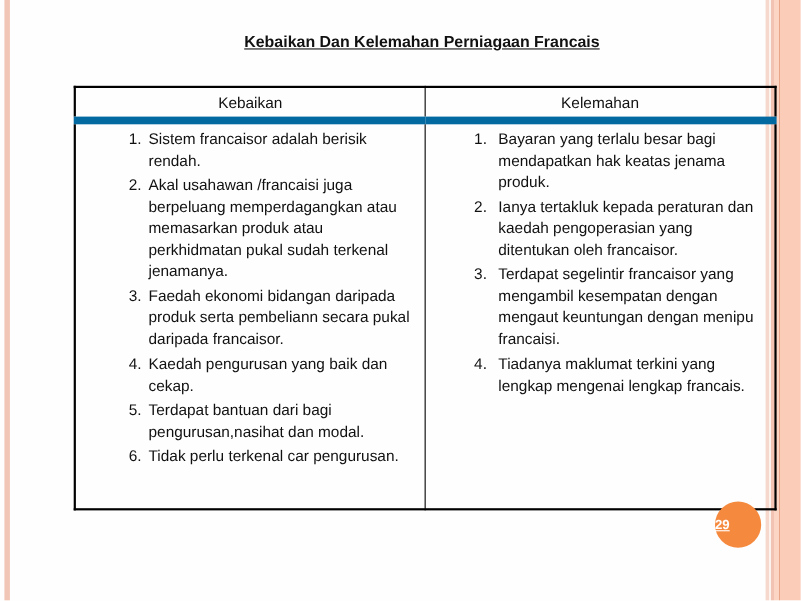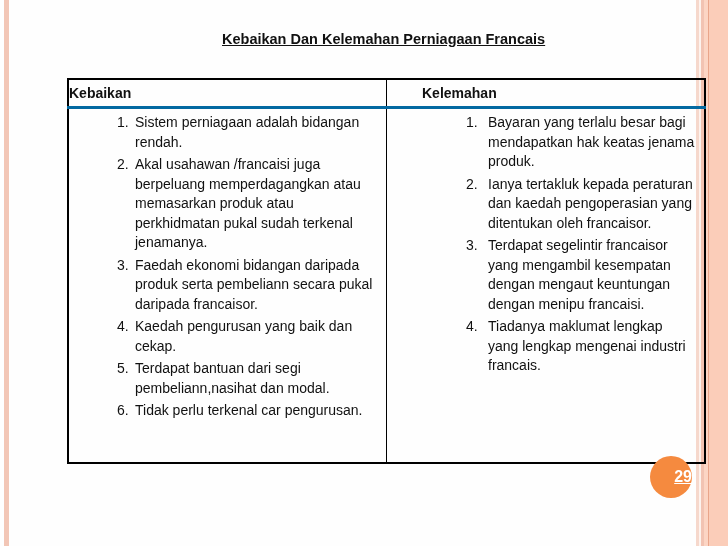--- a/index.html
+++ b/index.html
@@ -28,38 +28,38 @@
       left: 222px; font-size: 14.5px; font-weight: bold;
       text-decoration: underline; white-space: nowrap;
     }
     table.comp {
       position: absolute; left: 67px; top: 78px;
       width: 639px; height: 386px;
       border-collapse: collapse;
       border: 2px solid #000;
     }
     table.comp th {
-      height: 26px; font-size: 14px; font-weight: bold; text-align: left;
-      border-bottom: 3px solid #0369a1; padding: 0;
+      height: 26px; font-size: 14px; font-weight: normal; text-align: center;
+      border-bottom: 7px solid #0369a1; padding: 0;
     }
-    table.comp th + th, table.comp td + td { border-left: 1px solid #000; padding-left: 35px; }
+    table.comp th + th, table.comp td + td { border-left: 1px solid #000; }
     table.comp td { vertical-align: top; padding: 0; width: 50%; }
     ol {
       margin: 0; list-style: none; padding: 0;
       font-size: 14px; line-height: 19.5px;
     }
     ol li { position: relative; margin-bottom: 3px; }
     .col-left ol { padding: 4px 8px 0 66px; }
     .col-right ol { padding: 4px 8px 0 66px; }
     .num { position: absolute; left: -18px; top: 0; }
     .col-right .num { left: -22px; }
     .page-badge {
       position: absolute; left: 650px; top: 456px; width: 42px; height: 42px;
       border-radius: 50%; background: #f58a3f; color: #fff;
-      font-size: 16px; font-weight: bold; text-align: right; line-height: 42px; text-decoration: underline;
+      font-size: 12px; font-weight: bold; text-align: left; line-height: 42px; text-decoration: underline;
     }
   </style>
 </head>
 <body>
 
 <div class="left-stripe"></div>
 <div class="right-deco"></div>
 
 <div class="title">Kebaikan Dan Kelemahan Perniagaan Francais</div>
 
@@ -67,33 +67,33 @@
   <thead>
     <tr>
       <th>Kebaikan</th>
       <th>Kelemahan</th>
     </tr>
   </thead>
   <tbody>
     <tr>
       <td class="col-left">
         <ol>
-          <li><span class="num">1.</span><span>Sistem perniagaan adalah bidangan rendah.</span></li>
+          <li><span class="num">1.</span><span>Sistem francaisor adalah berisik rendah.</span></li>
           <li><span class="num">2.</span><span>Akal usahawan /francaisi juga berpeluang memperdagangkan atau memasarkan produk atau perkhidmatan pukal sudah terkenal jenamanya.</span></li>
           <li><span class="num">3.</span><span>Faedah ekonomi bidangan daripada produk serta pembeliann secara pukal daripada francaisor.</span></li>
           <li><span class="num">4.</span><span>Kaedah pengurusan yang baik dan cekap.</span></li>
-          <li><span class="num">5.</span><span>Terdapat bantuan dari segi pembeliann,nasihat dan modal.</span></li>
+          <li><span class="num">5.</span><span>Terdapat bantuan dari bagi pengurusan,nasihat dan modal.</span></li>
           <li><span class="num">6.</span><span>Tidak perlu terkenal car pengurusan.</span></li>
         </ol>
       </td>
       <td class="col-right">
         <ol>
           <li><span class="num">1.</span><span>Bayaran yang terlalu besar bagi mendapatkan hak keatas jenama produk.</span></li>
           <li><span class="num">2.</span><span>Ianya tertakluk kepada peraturan dan kaedah pengoperasian yang ditentukan oleh francaisor.</span></li>
           <li><span class="num">3.</span><span>Terdapat segelintir francaisor yang mengambil kesempatan dengan mengaut keuntungan dengan menipu francaisi.</span></li>
-          <li><span class="num">4.</span><span>Tiadanya maklumat lengkap yang lengkap mengenai industri francais.</span></li>
+          <li><span class="num">4.</span><span>Tiadanya maklumat terkini yang lengkap mengenai lengkap francais.</span></li>
         </ol>
       </td>
     </tr>
   </tbody>
 </table>
 
 <div class="page-badge">29</div>
 
 </body></html>

